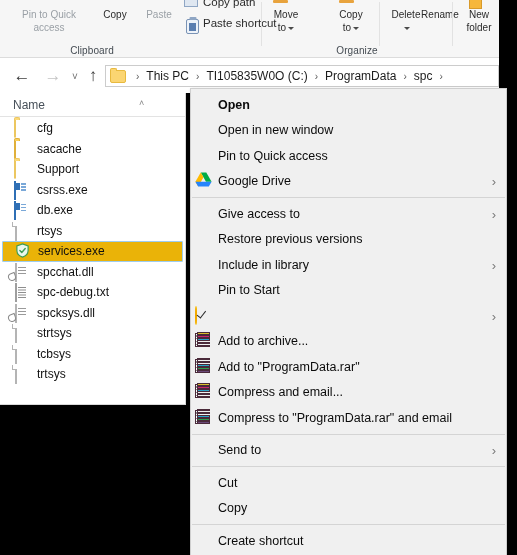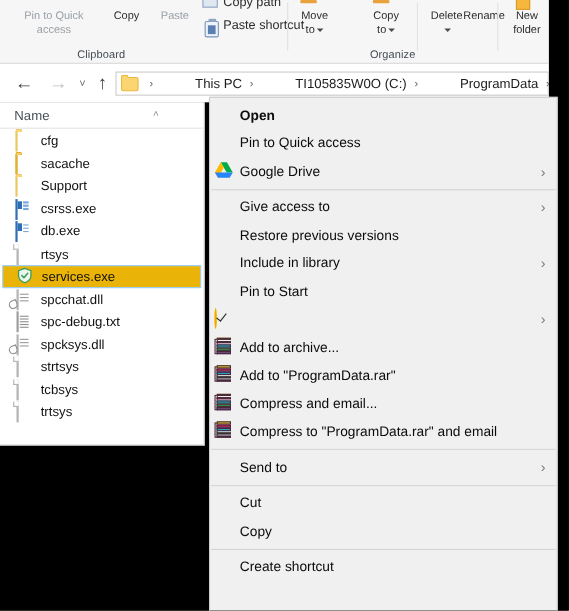--- a/index.html
+++ b/index.html
@@ -181,21 +181,21 @@
   .crumbs {
     position: absolute;
     left: 24px; top: 0;
     height: 20px;
     display: flex;
     align-items: center;
     font-size: 12px;
     color: #1c1c1c;
     white-space: nowrap;
   }
-  .crumb { padding: 0 1px; cursor: default; margin-left: 31px; }
+  .crumb { padding: 0 1px; cursor: default; }
   .crumb-sep {
     color: #5a5a5a;
     font-size: 10px;
     padding: 0 6px;
     position: relative;
     top: 0px;
   }
 
   
   .filepane {
@@ -636,20 +636,23 @@
           <span class="fname">trtsys</span>
         </div>
       </div>
   </div>
 
   <div class="ctxmenu" id="ctxmenu">
       <div class="mi bold">
         <span class="mlabel">Open</span>
       </div>
       <div class="mi">
+        <span class="mlabel">Open in new window</span>
+      </div>
+      <div class="mi">
         <span class="mlabel">Pin to Quick access</span>
       </div>
       <div class="mi">
         <span class="micon"><svg width="17" height="15" viewBox="0 0 17 15">
             <path d="M5.7 0.6 L11.3 0.6 L16.6 9.8 L11 9.8 Z" fill="#00ac47"></path>
             <path d="M5.7 0.6 L0.4 9.8 L3.2 14.5 L8.5 5.3 Z" fill="#ffba00"></path>
             <path d="M0.4 9.8 L16.6 9.8 L13.8 14.5 L3.2 14.5 Z" fill="#2684fc"></path>
           </svg></span>
         <span class="mlabel">Google Drive</span>
         <span class="arrow">›</span>

